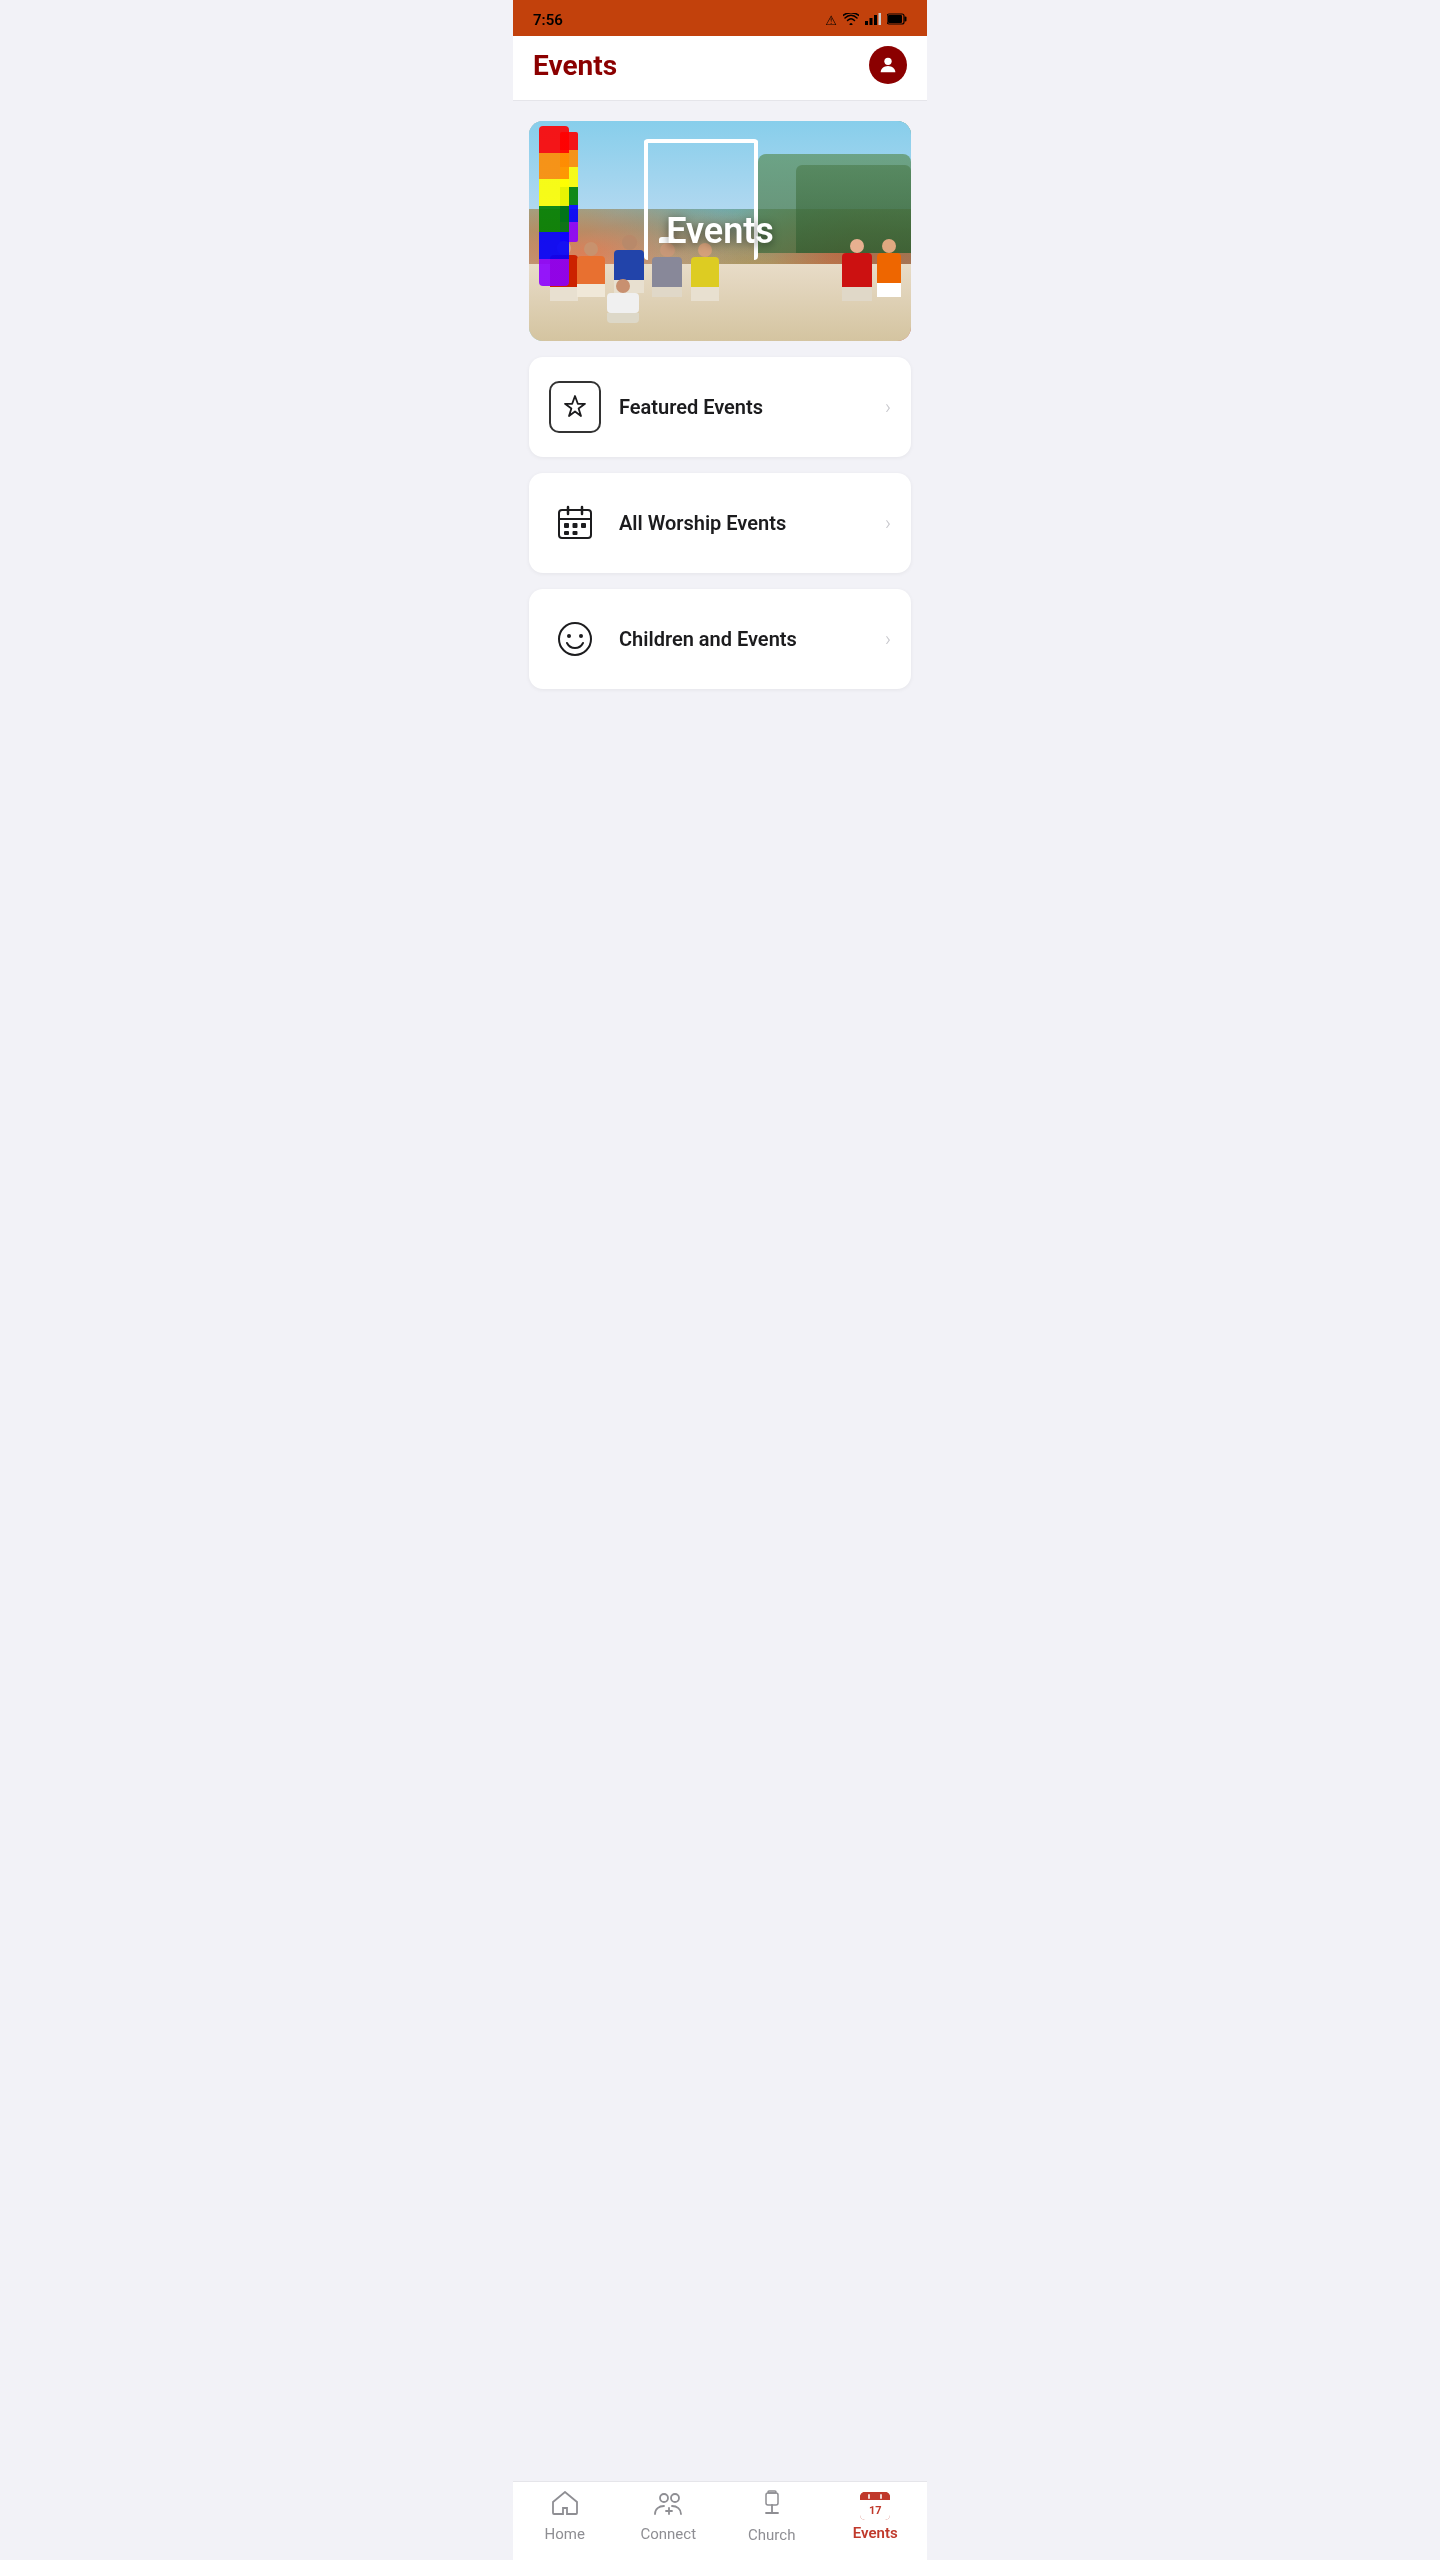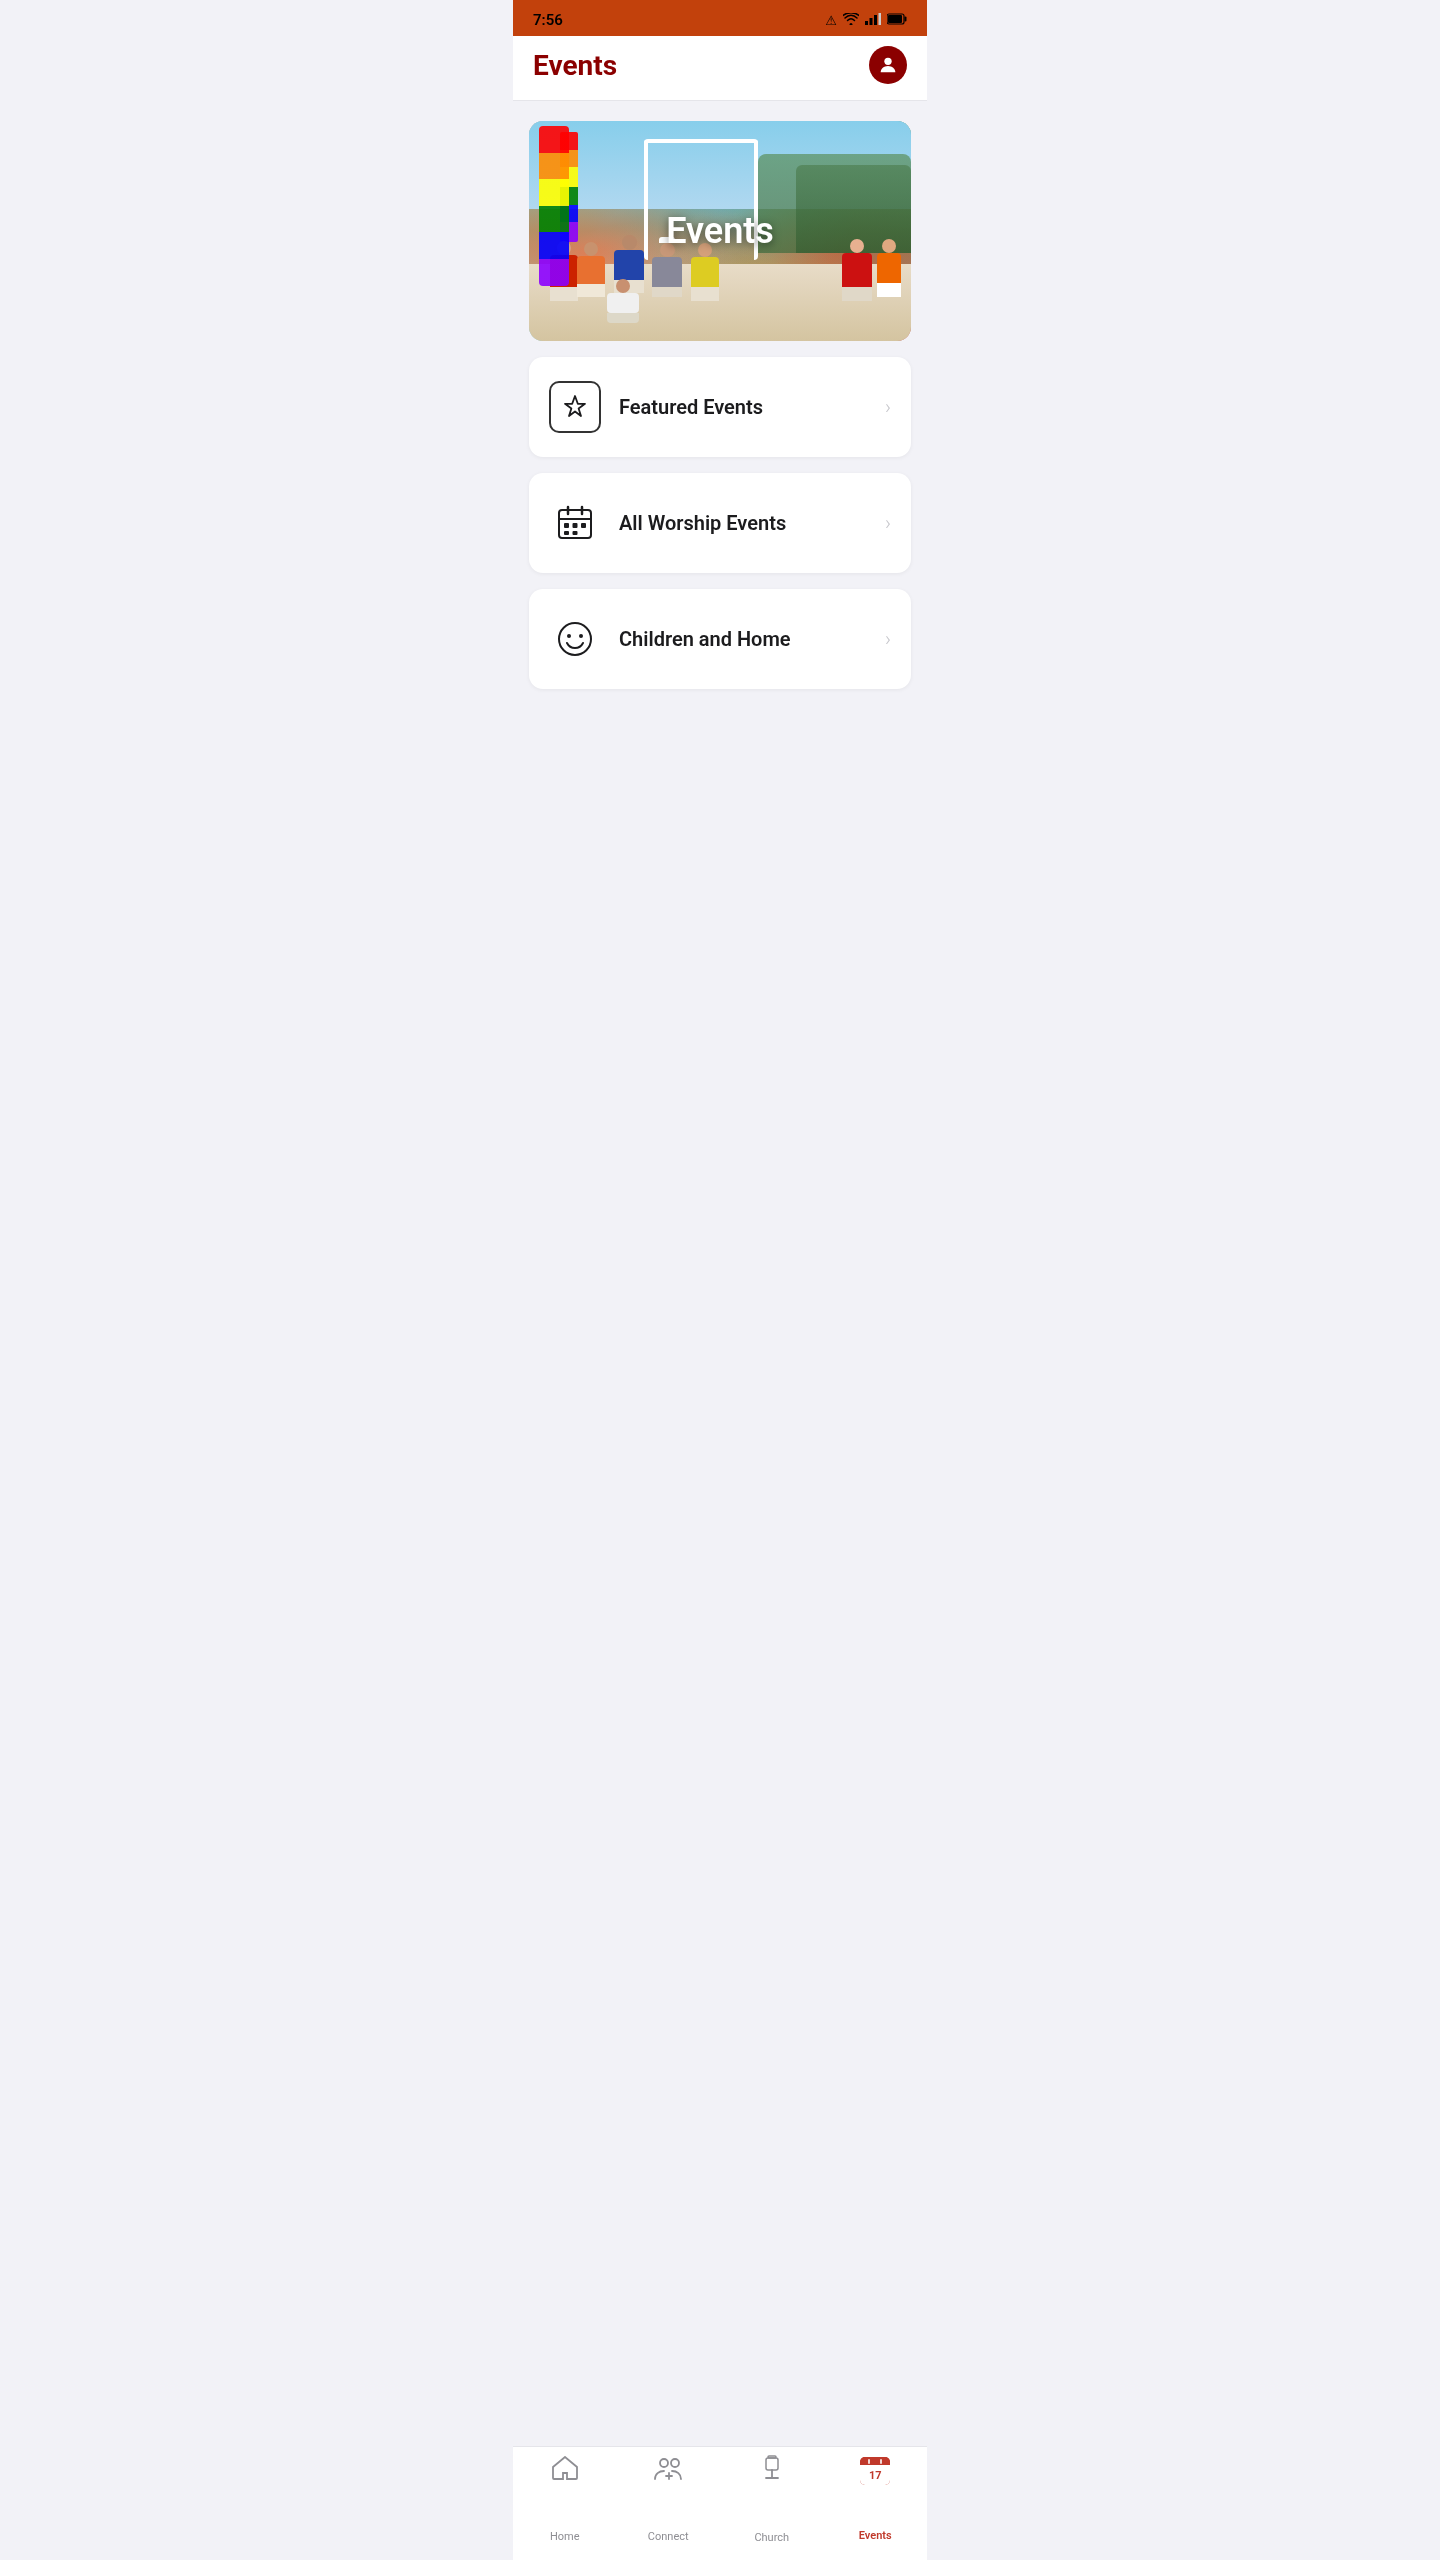--- a/index.html
+++ b/index.html
@@ -237,23 +237,22 @@
       cursor: pointer;
       flex: 1;
     }
 
     .nav-icon {
       font-size: 24px;
       color: #8e8e93;
     }
 
     .nav-label {
-      font-size: 11px;
+      font-size: 15px;
       color: #8e8e93;
-      margin-top: 40px;
     }
 
     .nav-item.active .nav-label {
       color: #c0392b;
       font-weight: 600;
     }
 
     
     .scroll-area {
       height: calc(896px - 36px - 64px - 60px);
@@ -415,21 +414,21 @@
     <div class="menu-card">
       <div class="menu-card-left">
         <div class="menu-icon face-icon">
           <svg width="38" height="38" viewBox="0 0 38 38" fill="none">
             <circle cx="19" cy="19" r="16" stroke="#1c1c1e" stroke-width="2" fill="none"></circle>
             <circle cx="13" cy="16" r="2" fill="#1c1c1e"></circle>
             <circle cx="25" cy="16" r="2" fill="#1c1c1e"></circle>
             <path d="M11 23c1.5 3 4.5 5 8 5s6.5-2 8-5" stroke="#1c1c1e" stroke-width="2" stroke-linecap="round" fill="none"></path>
           </svg>
         </div>
-        <span class="menu-label">Children and Home</span>
+        <span class="menu-label">Children and Events</span>
       </div>
       <span class="chevron-right">›</span>
     </div>
 
   </div>
 </div>
 
 <div class="bottom-nav">
 
   <div class="nav-item">

